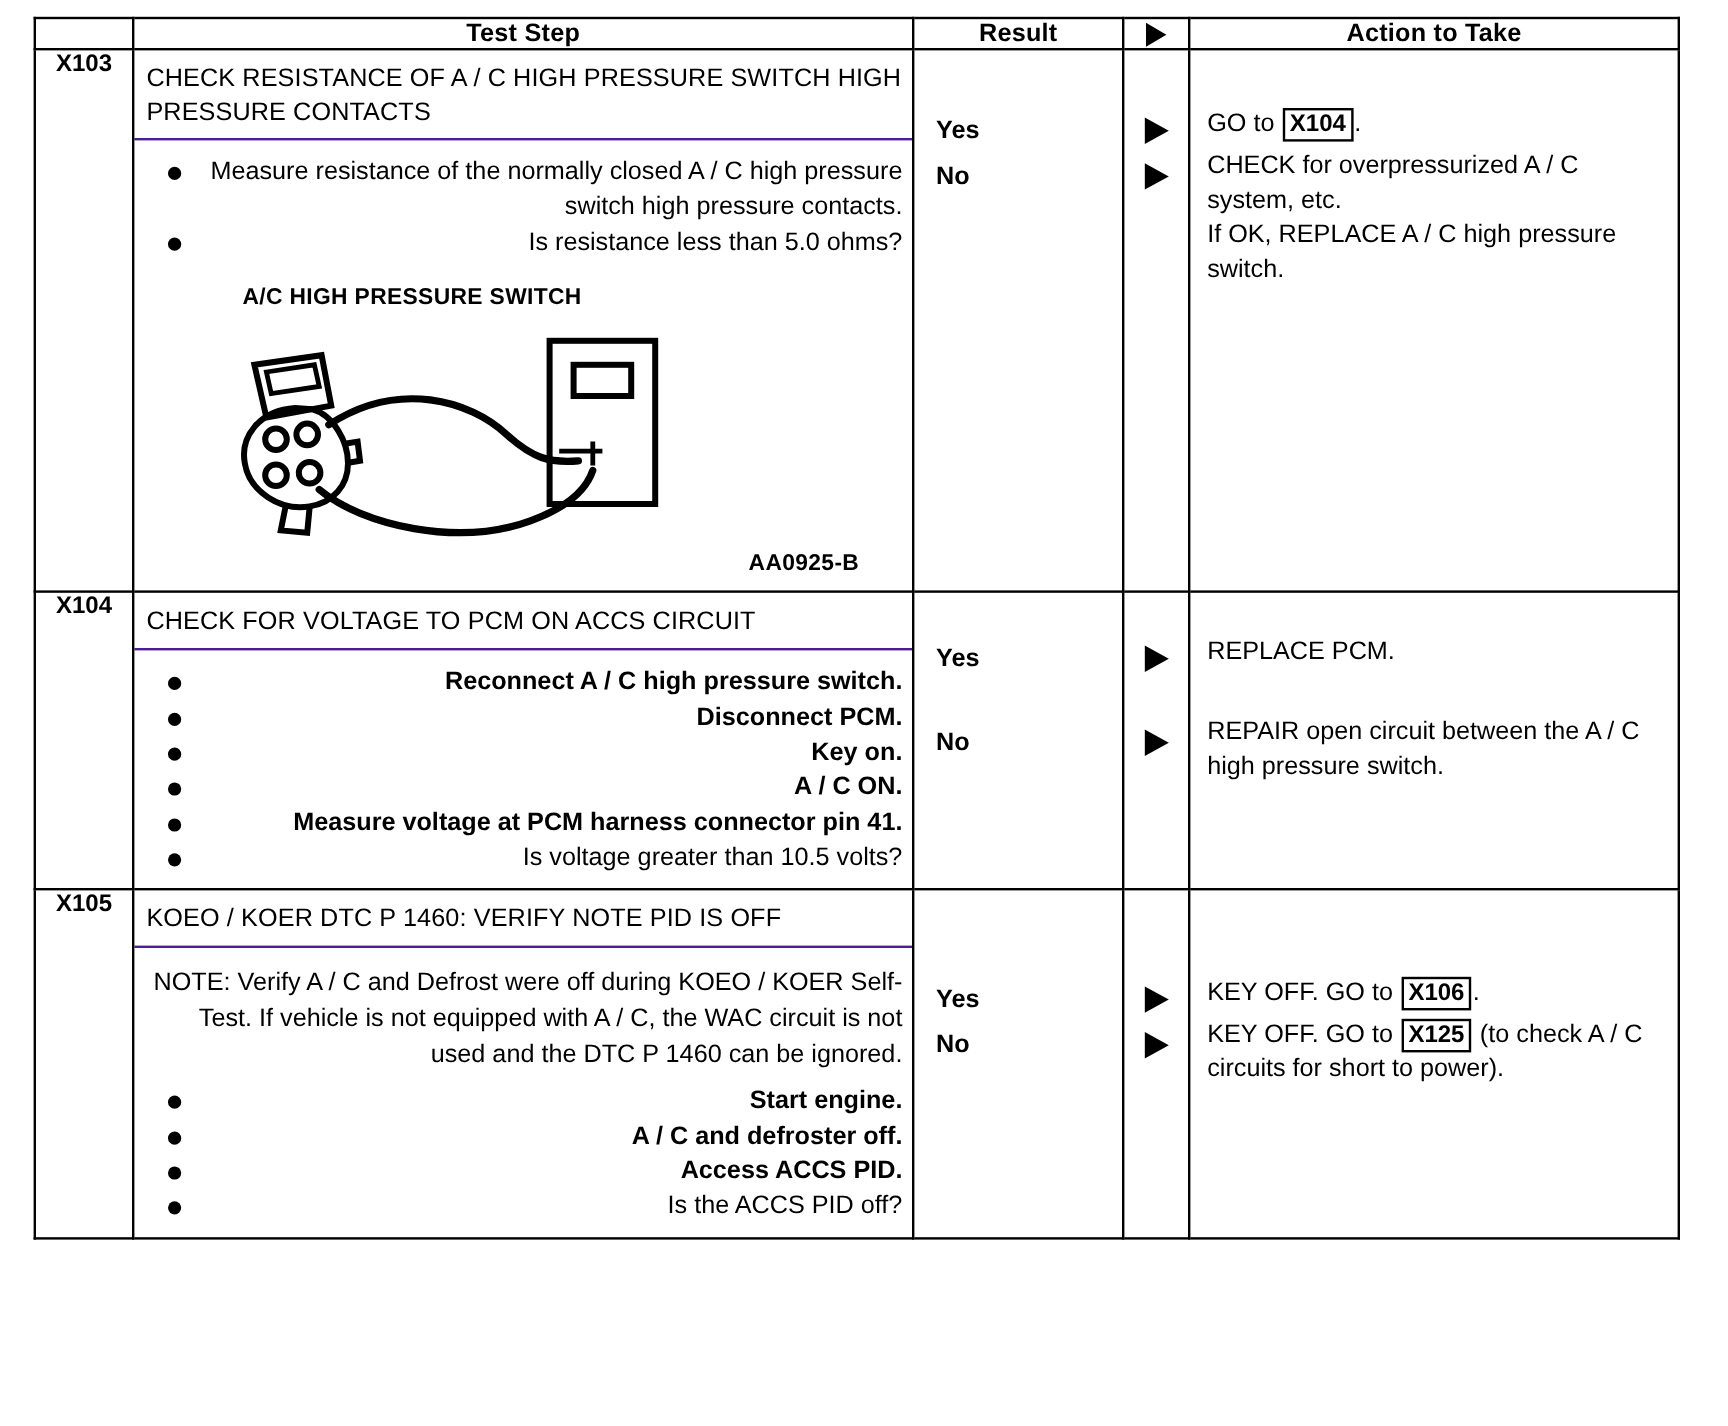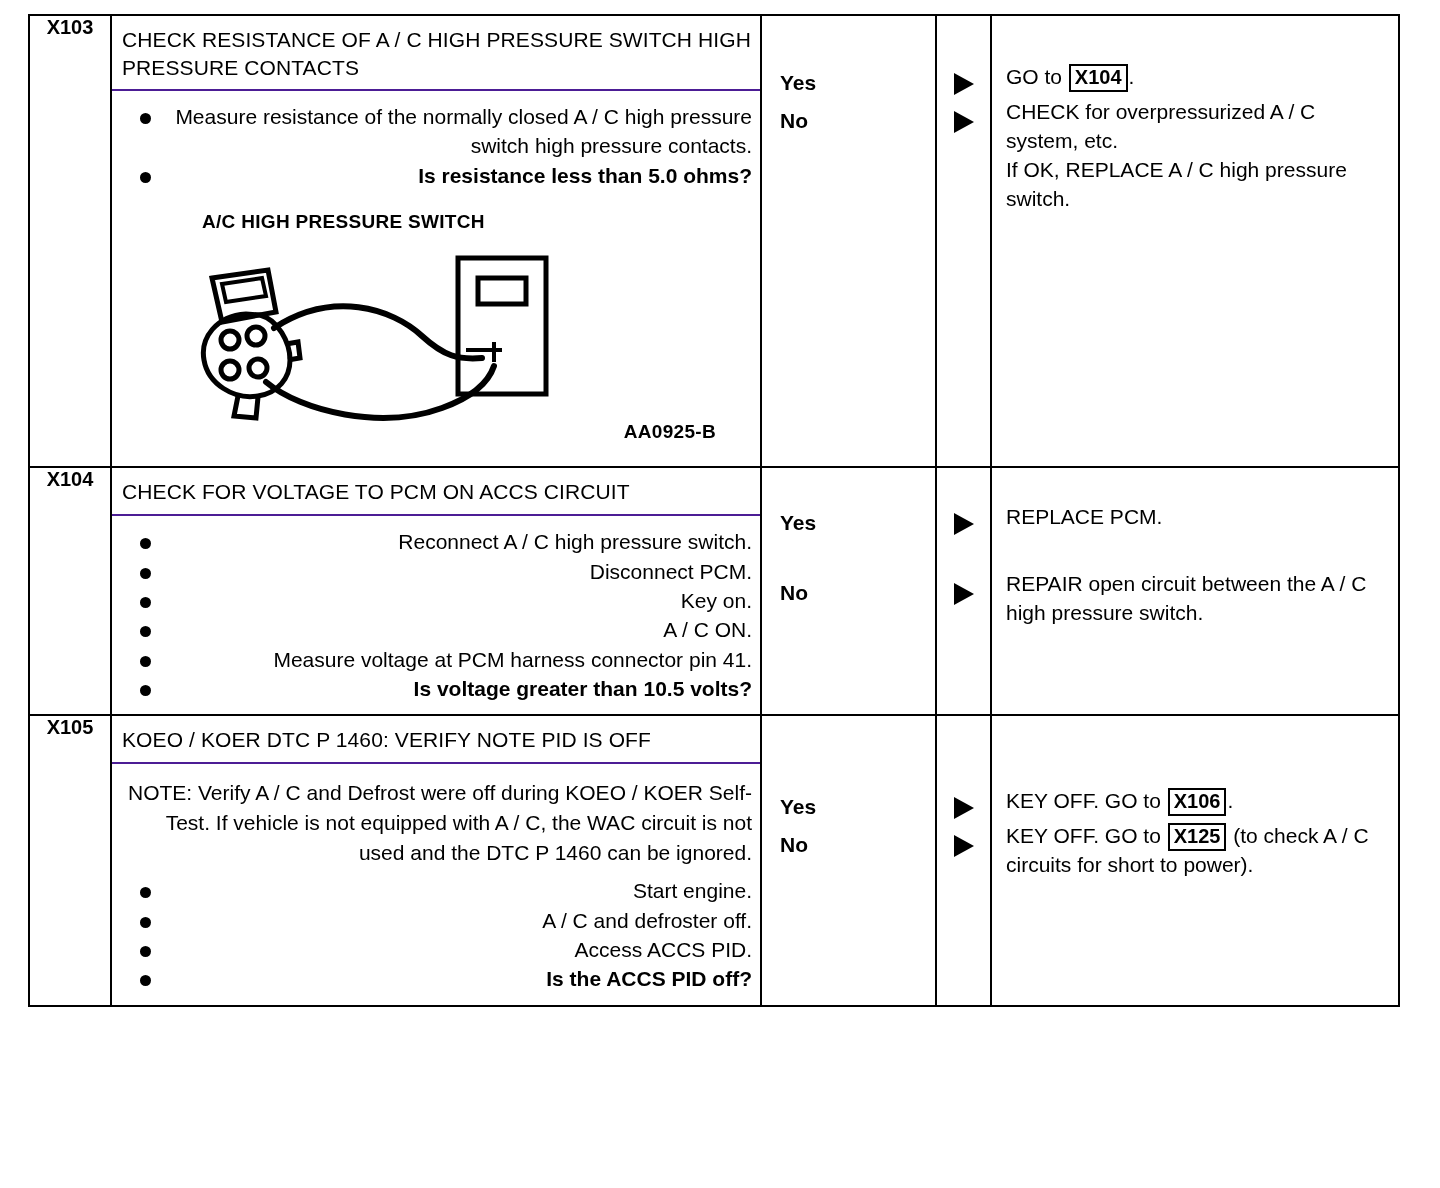--- a/index.html
+++ b/index.html
@@ -91,32 +91,32 @@
     margin: 0;
     padding: 0;
   }
   ul.bullets li {
     position: relative;
     padding-left: 48px;
     margin-bottom: 2px;
     font-size: 21px;
     line-height: 1.35;
   }
-  ul.bullets li.tight { margin-bottom: 1px; }
+  ul.bullets li.tight { margin-bottom: 1px; font-weight: bold; }
   ul.bullets li::before {
     content: "";
     position: absolute;
     left: 18px;
     top: 10px;
     width: 11px;
     height: 11px;
     background: #000;
     border-radius: 50%;
   }
-  ul.bullets li.bold { font-weight: bold; }
+  ul.bullets li.bold { font-weight: normal; }
 
   
   .result-cell {
     padding: 0;
     font-weight: bold;
   }
   .res-list {
     padding: 10px 0 10px 18px;
     font-size: 21px;
   }
@@ -165,21 +165,21 @@
     left: 80px;
     top: 4px;
     font-size: 19px;
     font-weight: bold;
     line-height: 1.25;
     letter-spacing: 0.3px;
   }
   .fig-code {
     position: absolute;
     right: 36px;
-    bottom: 12px;
+    bottom: 0;
     font-size: 19px;
     font-weight: bold;
     letter-spacing: 0.3px;
   }
   .fig-svg {
     position: absolute;
     left: 60px;
     top: 44px;
   }
 </style>
@@ -191,20 +191,27 @@
   <table class="diag">
     <colgroup>
       <col class="c-id">
         <col class="c-step">
         <col class="c-res">
         <col class="c-arrow">
         <col class="c-act">
     </colgroup>
 
     <tbody>
+        <tr class="hdr">
+      <th class="blank"></th>
+      <th>Test Step</th>
+      <th>Result</th>
+      <th><span class="arrowhead"></span></th>
+      <th>Action to Take</th>
+    </tr>
 
     <tr>
       <td class="stepid">X103</td>
       <td class="step-cell">
         <div class="step-title">CHECK RESISTANCE OF A / C HIGH PRESSURE SWITCH HIGH PRESSURE CONTACTS</div>
         <div class="step-body">
           <ul class="bullets">
             <li>Measure resistance of the normally closed A / C high pressure switch high pressure contacts.</li>
             <li class="bold">Is resistance less than 5.0 ohms?</li>
           </ul>

